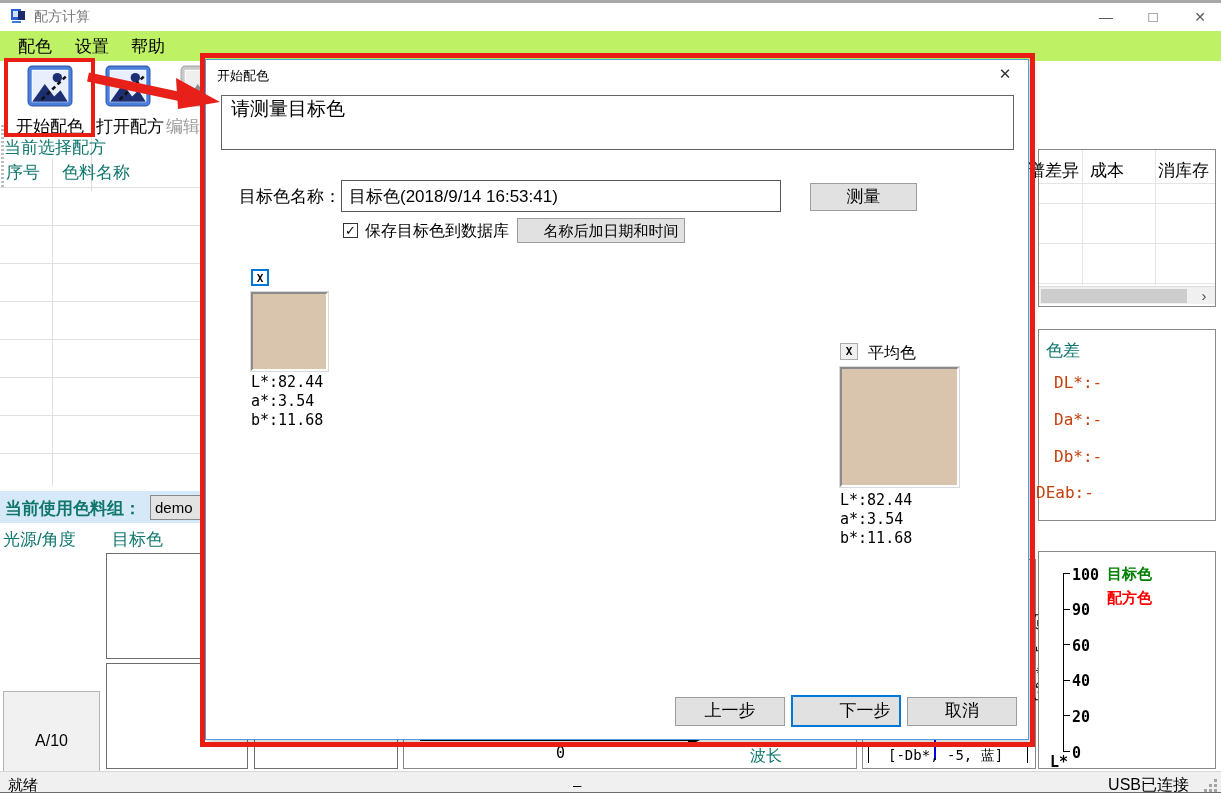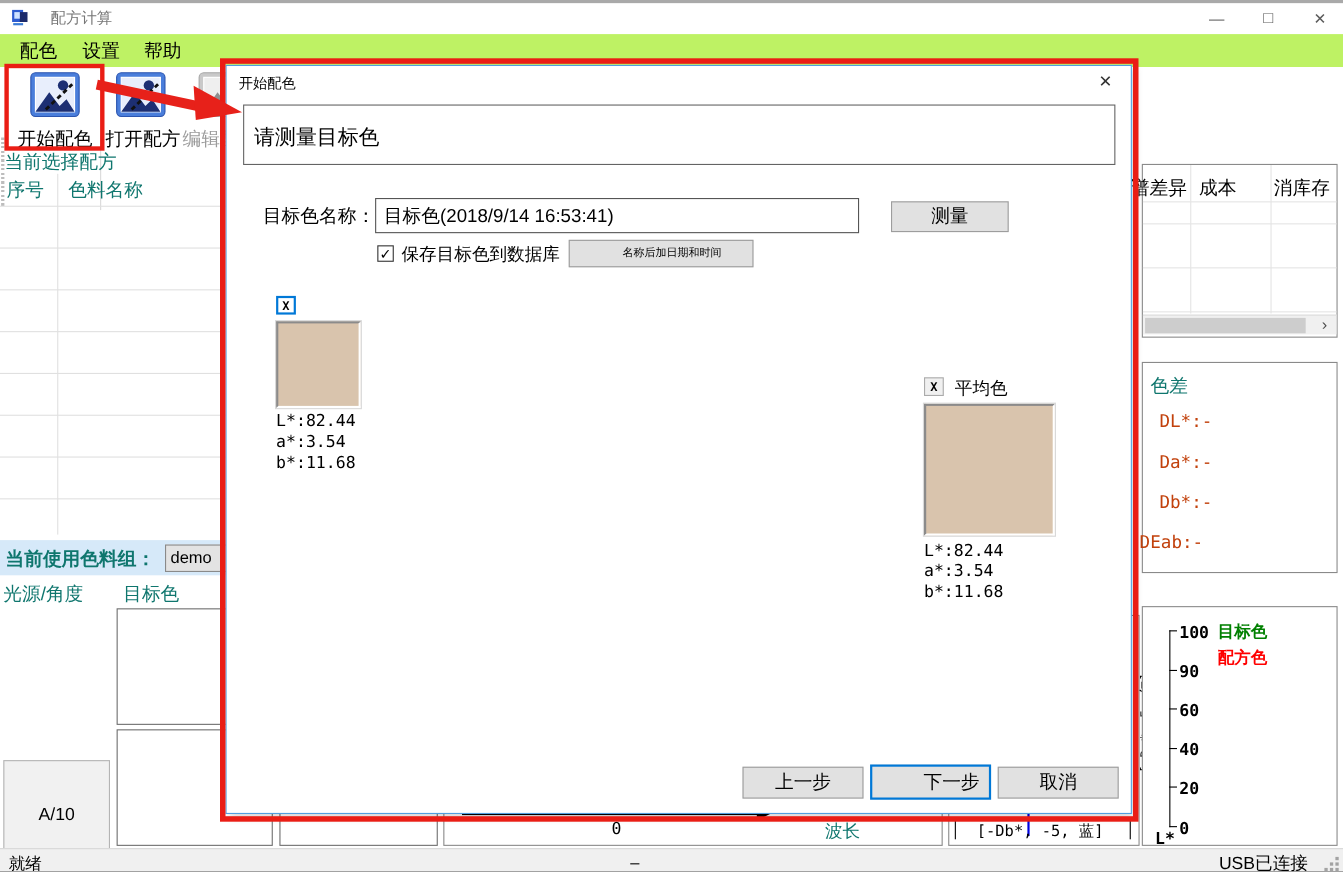--- a/index.html
+++ b/index.html
@@ -4,21 +4,21 @@
 <style>
   * { box-sizing: border-box; margin: 0; padding: 0; }
   html,body { width:1221px; height:793px; }
   body { font-family:"Liberation Sans","DejaVu Sans",sans-serif; background:#fff; overflow:hidden; }
   .app { position:relative; width:1221px; height:793px; background:#fff; border-top:3px solid #a9a9a9; border-bottom:1px solid #6b6b6b; overflow:hidden; }
   .abs { position:absolute; }
 
   
   .titlebar { left:0; top:0; width:1221px; height:28px; background:#fff; }
   .app-icon { left:10px; top:5px; width:16px; height:16px; }
-  .title-text { left:34px; top:5px; font-size:14px; color:#767676;margin-left:12px; }
+  .title-text { left:34px; top:5px; font-size:14px; color:#767676; }
   .winbtn { top:2px; width:34px; height:24px; text-align:center; line-height:24px; color:#5c5c5c; font-size:14px; }
 
   
   .menubar { left:0; top:28px; width:1221px; height:30px; background:#bef264; }
   .menu-item { top:4px; font-size:17px; color:#000; }
 
   
   .toolbar { left:0; top:58px; width:1221px; height:76px; background:#fff; }
   .tb-grip { left:1px; top:64px; width:3px; height:64px; background:repeating-linear-gradient(#bdbdbd 0 2px, transparent 2px 4px); }
   .tb-sep { left:91px; top:62px; width:1px; height:68px; background:#d9d9d9; }
@@ -66,28 +66,28 @@
   
   .statusbar { left:0; top:768px; width:1221px; height:25px; background:#f0f0f0; border-top:1px solid #d7d7d7; }
   .grip { right:2px; bottom:2px; width:14px; height:14px; position:absolute; }
   .grip::before { content:""; position:absolute; right:2px; bottom:2px; width:3px; height:3px; background:#a3a3a3;
     box-shadow:-5px 0 #a3a3a3,-10px 0 #a3a3a3,0 -5px #a3a3a3,-5px -5px #a3a3a3,0 -10px #a3a3a3; }
 
   
   .dialog { left:205px; top:56px; width:824px; height:681px; background:#fff; border:1px solid #4f9ee0; box-shadow:3px 3px 8px rgba(0,0,0,.22); z-index:20; }
   .dlg-title { left:11px; top:7px; font-size:13px; color:#000; }
   .dlg-close { right:12px; top:5px; width:22px; height:20px; text-align:center; font-size:15px; color:#333; }
-  .msg-box { left:15px; top:35px; width:793px; height:55px; border:1px solid #646464; background:#fff; font-size:19px; padding:16px 9px; }
+  .msg-box { left:15px; top:35px; width:793px; height:55px; border:1px solid #646464; background:#fff; font-size:19px; padding:0 9px; }
   .name-label { left:33px; top:125px; font-size:17px; }
   .name-input { left:135px; top:120px; width:440px; height:32px; border:1px solid #555; font-size:17px; padding:0 7px; background:#fff; color:#000; font-family:"Liberation Sans",sans-serif; }
   .btn { background:#e1e1e1; border:1px solid #9d9d9d; text-align:center; color:#000; }
   .measure-btn { left:604px; top:123px; width:107px; height:28px; font-size:17px; line-height:26px; }
   .chk { left:137px; top:163px; width:15px; height:15px; border:1px solid #333; background:#fff; font-size:13px; line-height:14px; text-align:center; }
   .chk-label { left:159px; top:161px; font-size:16px; }
-  .append-btn { left:311px; top:158px; width:168px; height:25px; font-size:10px; line-height:23px;padding-left:20px; }
+  .append-btn { left:311px; top:158px; width:168px; height:25px; font-size:15px; line-height:23px;padding-left:20px; }
   .xbtn { width:18px; height:17px; font-size:11px; font-weight:bold; text-align:center; line-height:15px; font-family:"DejaVu Sans Mono",monospace; }
   .xbtn-blue { left:45px; top:209px; border:2px solid #0078d7; background:#fff; }
   .xbtn-gray { left:634px; top:283px; border:1px solid #ababab; background:#f0f0f0; }
   .swatch { border-style:solid; border-width:2px; border-color:#8b8b8b #fff #fff #8b8b8b; outline:1px solid #d9d9d9; }
   .swatch-small { left:45px; top:232px; width:77px; height:79px; }
   .swatch-big { left:634px; top:307px; width:119px; height:120px; }
   .lab-text { font-family:"DejaVu Sans Mono","Liberation Mono",monospace; font-size:15px; line-height:19px; }
   .avg-label { left:662px; top:283px; font-size:16px; }
   .dlg-btn { width:110px; height:29px; font-size:17px; line-height:26px; }
   .next-btn { border:2px solid #0078d7;padding-left:38px; }

